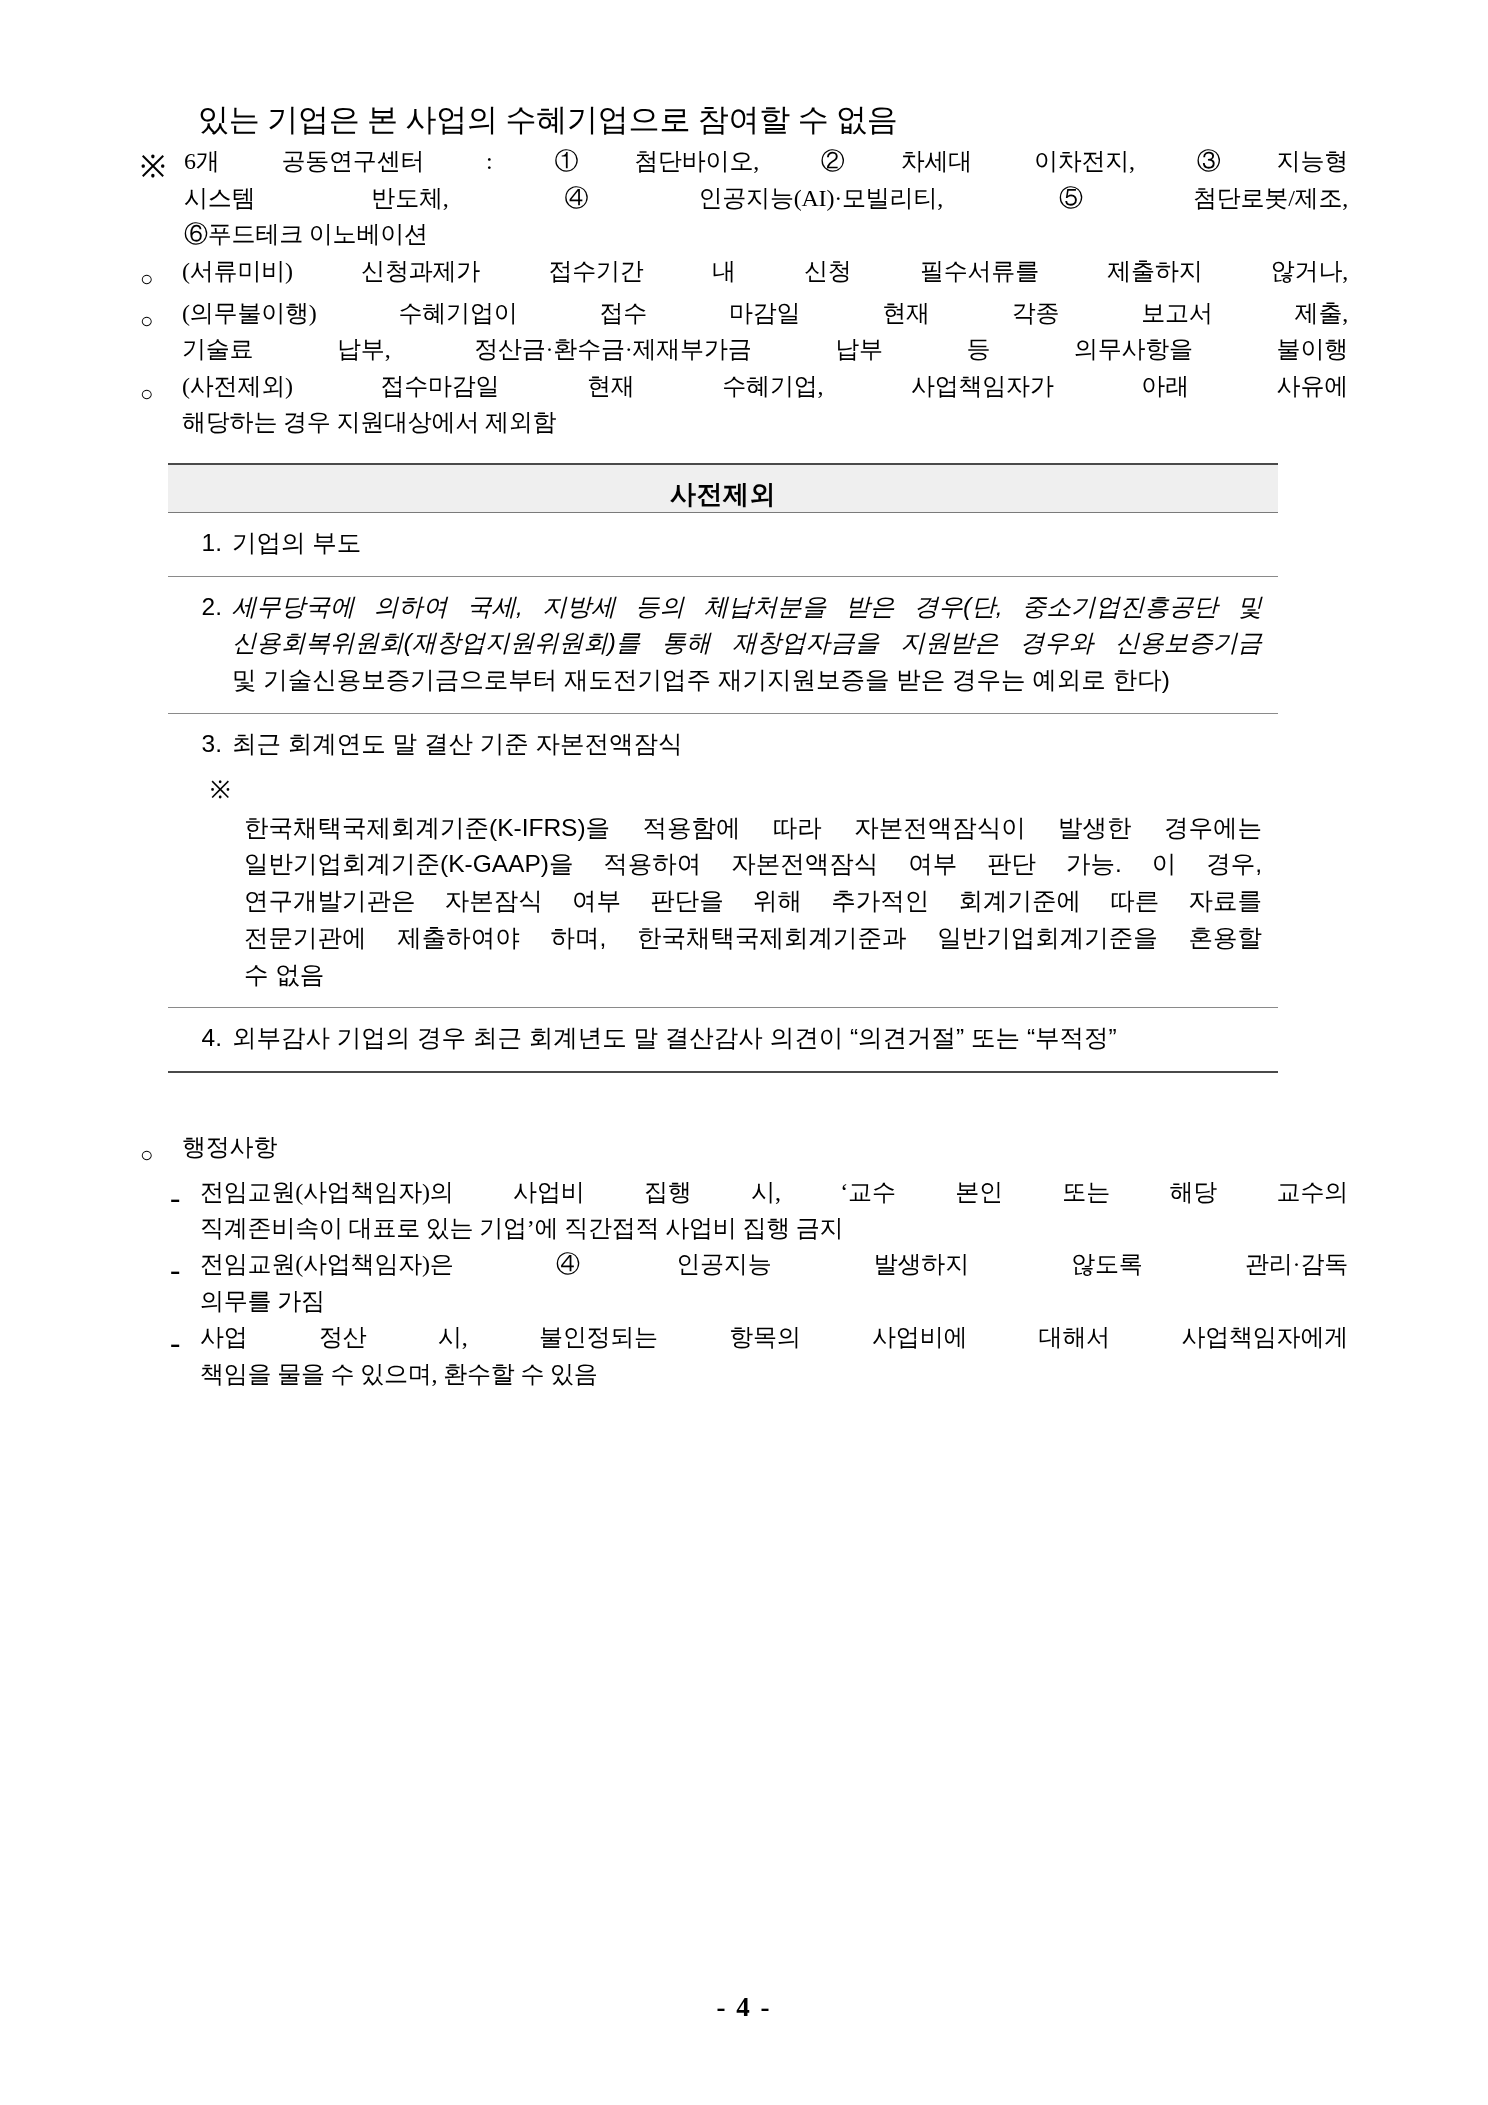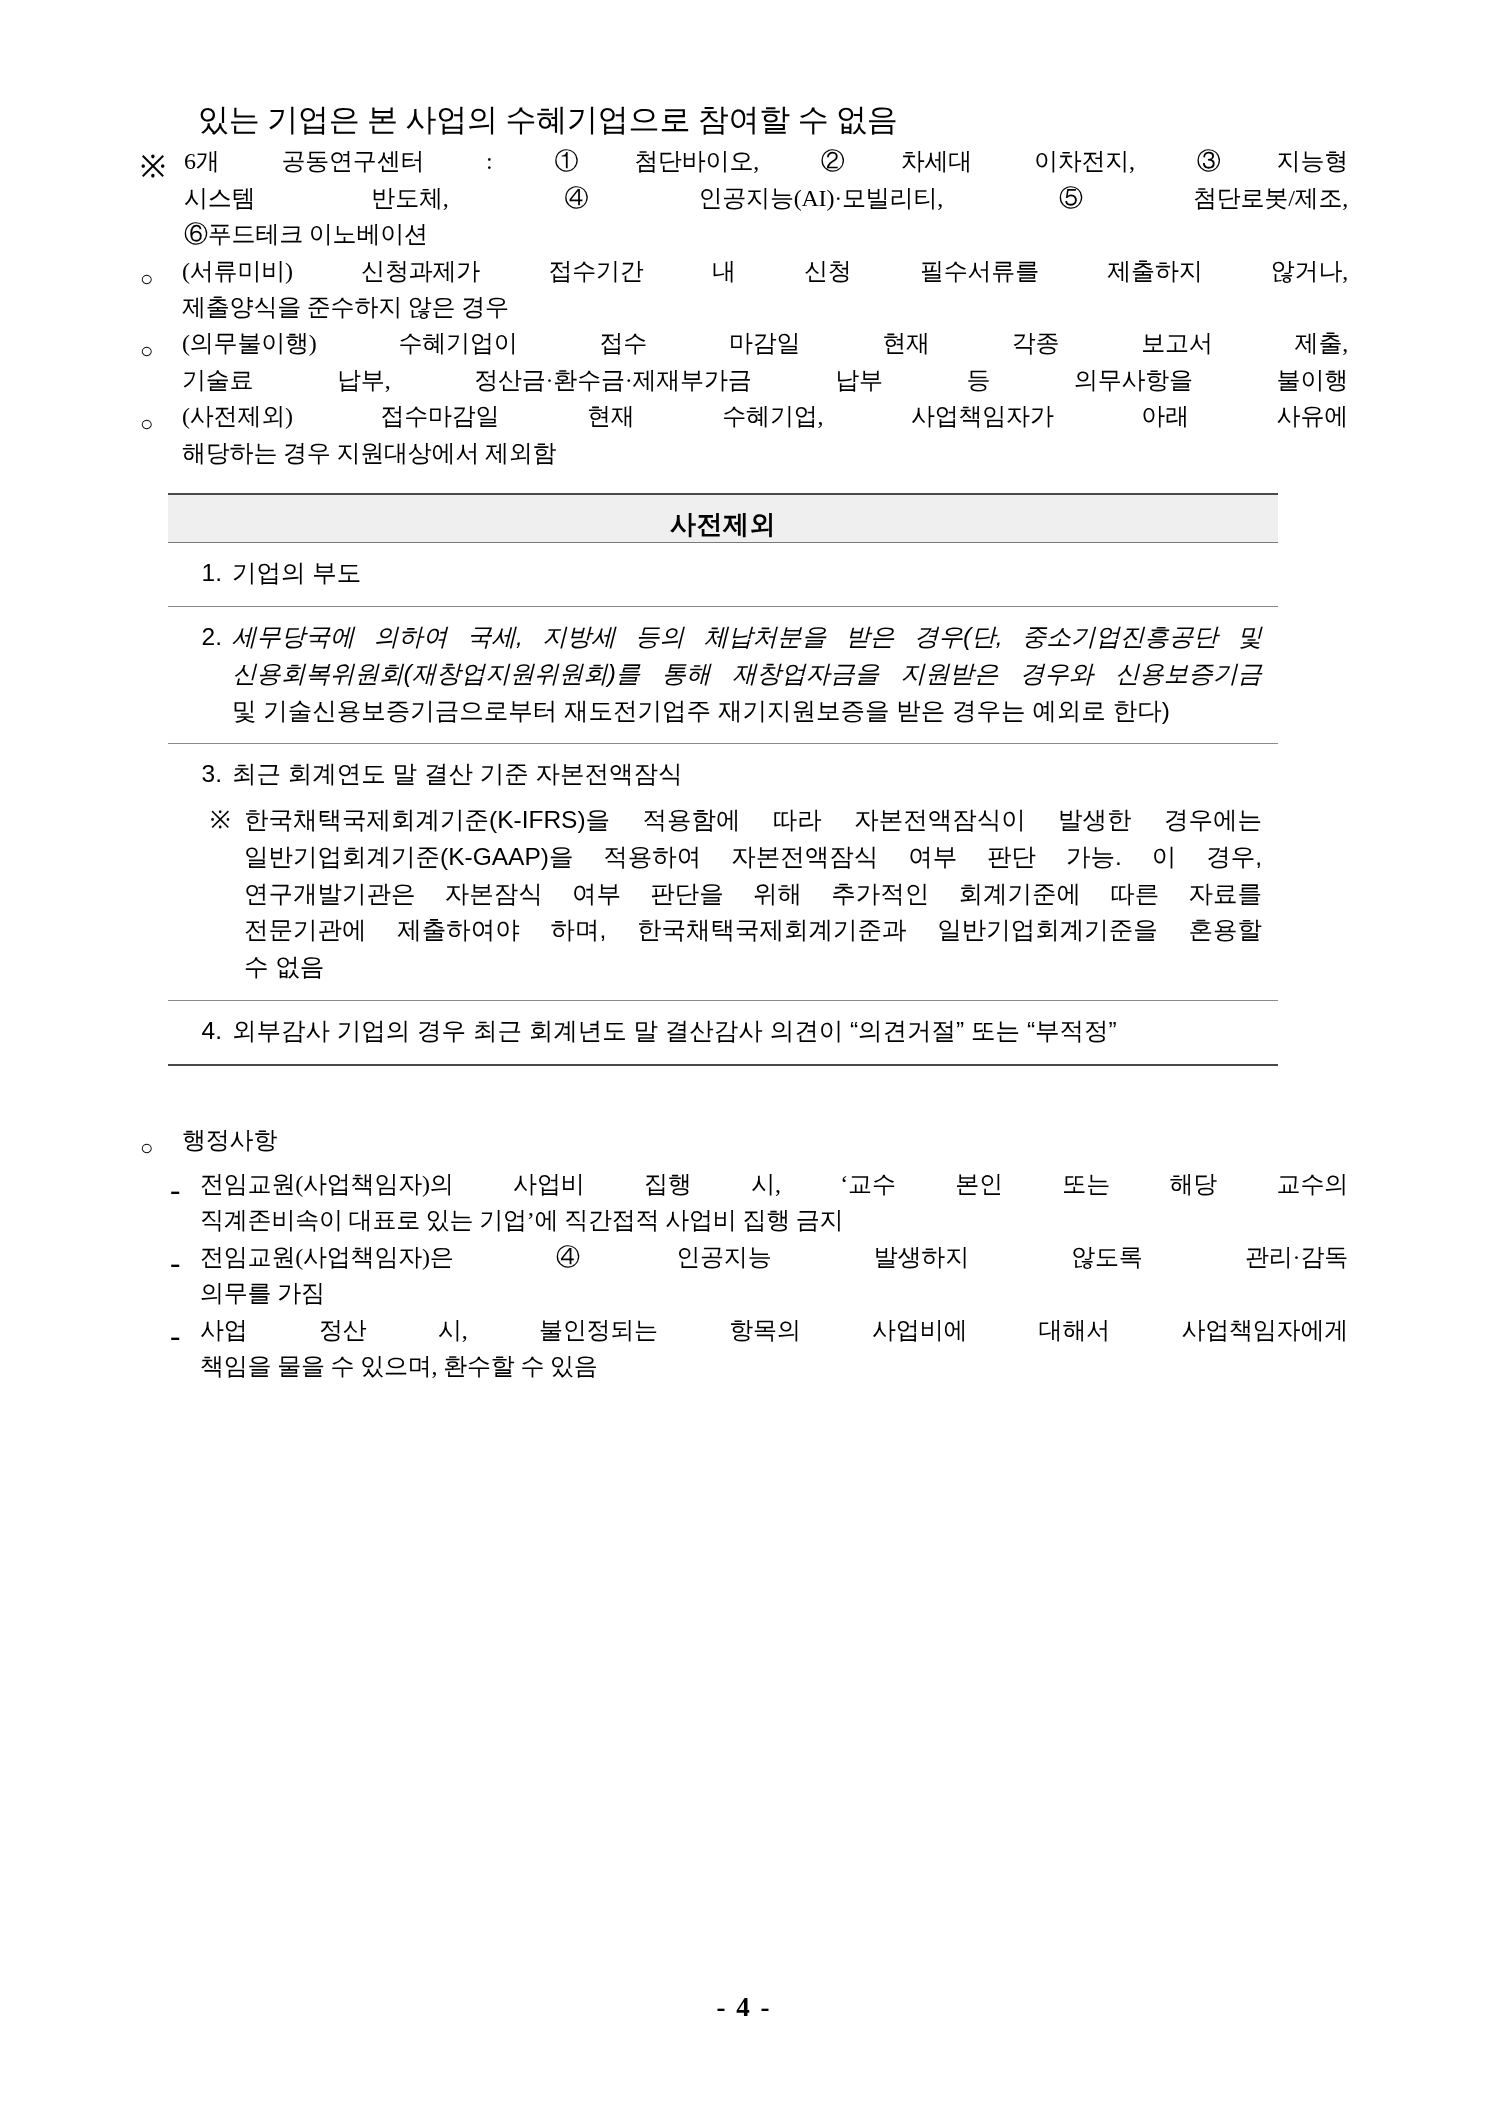--- a/index.html
+++ b/index.html
@@ -120,20 +120,21 @@
     align-items: flex-start;
     margin-top: 9px;
     margin-left: 26px;
   }
   .note .nmark {
     flex: 0 0 auto;
     width: 34px;
   }
   .note .ntxt {
     flex: 1 1 auto;
+    margin-top: 38px;
   }
   .note .ntxt .jline {
     text-align: justify;
     text-align-last: justify;
   }
   .note .ntxt .lastline {
     text-align: left;
     text-align-last: left;
   }
 
@@ -182,21 +183,20 @@
       <div class="line just">6개 공동연구센터 : ①첨단바이오, ②차세대 이차전지, ③지능형</div>
       <div class="line just">시스템 반도체, ④인공지능(AI)·모빌리티, ⑤첨단로봇/제조,</div>
       <div class="line">⑥푸드테크 이노베이션</div>
     </div>
   </div>
 
   <div class="row">
     <div class="marker circle">○</div>
     <div class="body-col">
       <div class="line just">(서류미비) 신청과제가 접수기간 내 신청 필수서류를 제출하지 않거나,</div>
-      <div class="line">제출양식을 준수하지 않은 경우</div>
     </div>
   </div>
 
   <div class="row">
     <div class="marker circle">○</div>
     <div class="body-col">
       <div class="line just">(의무불이행) 수혜기업이 접수 마감일 현재 각종 보고서 제출,</div>
       <div class="line just">기술료 납부, 정산금·환수금·제재부가금 납부 등 의무사항을 불이행</div>
     </div>
   </div>

